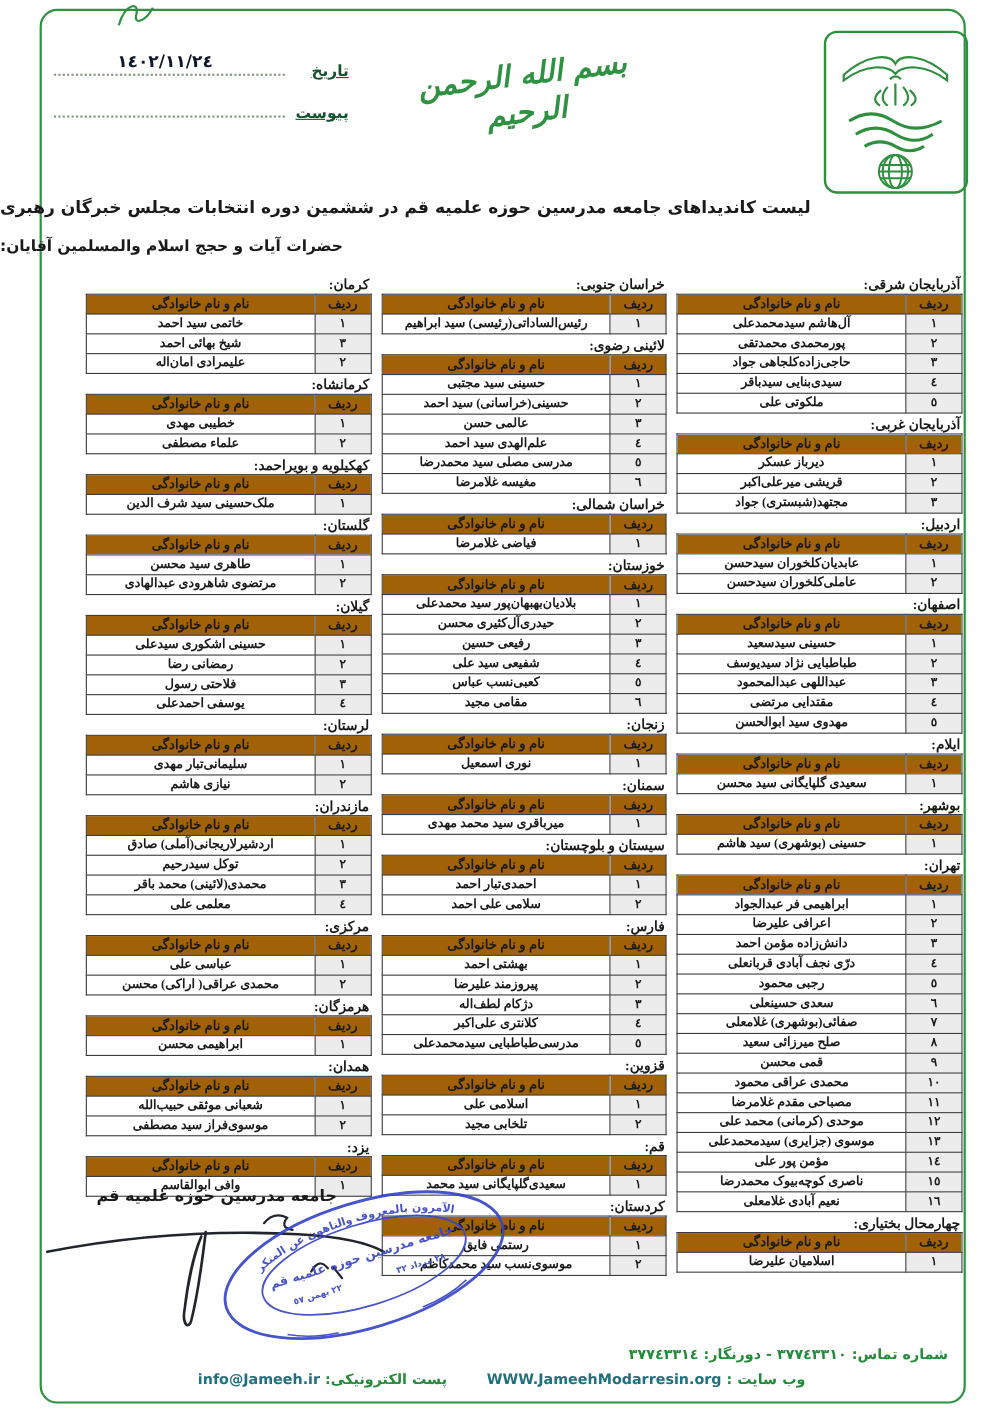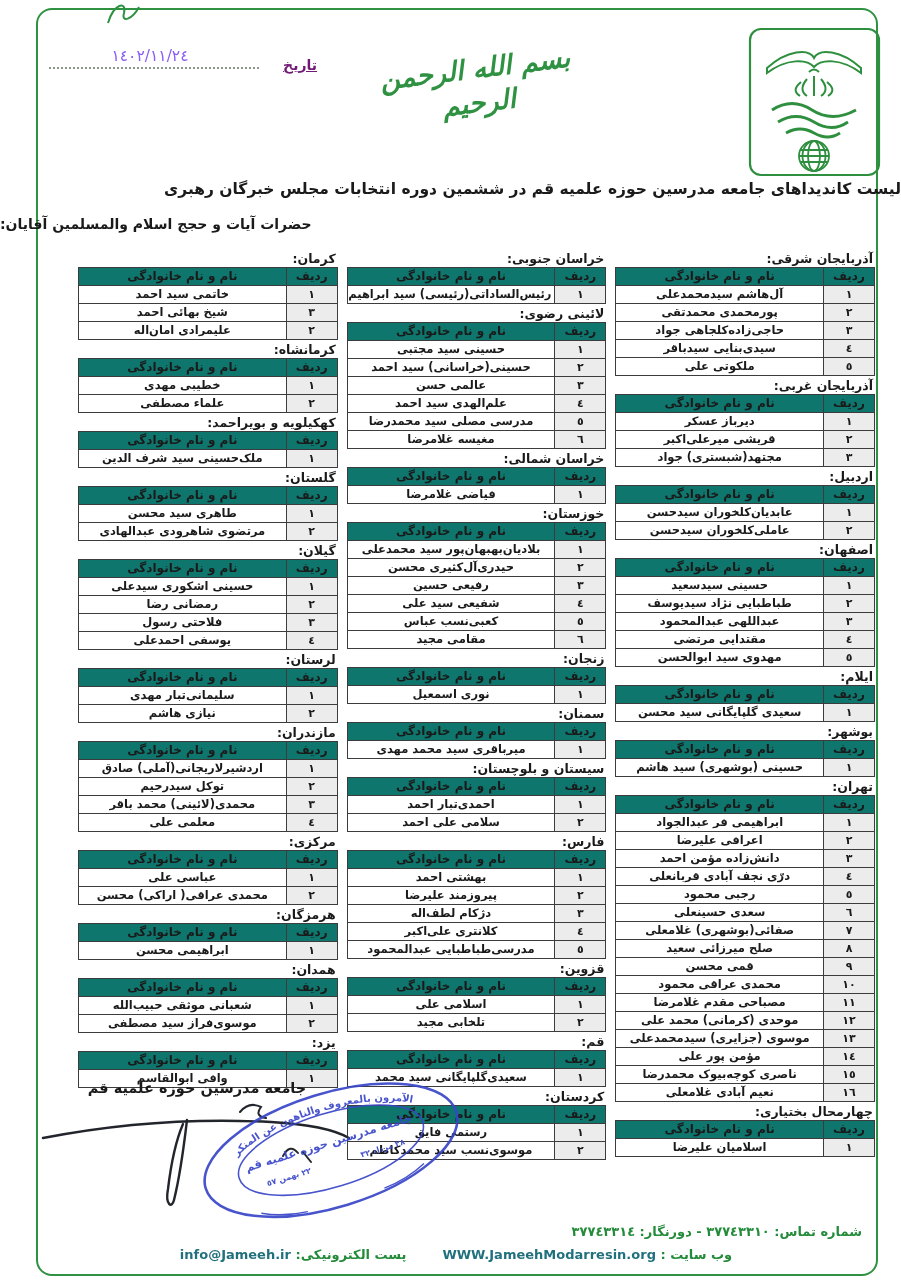--- a/index.html
+++ b/index.html
@@ -3,42 +3,42 @@
 <meta charset="utf-8">
 <style>
   html,body{margin:0;padding:0;background:#ffffff;}
   body{width:901px;height:1280px;position:relative;overflow:hidden;
        font-family:"DejaVu Sans",sans-serif;direction:rtl;color:#1a1a1a;}
   .frame{position:absolute;left:36px;top:8px;width:838px;height:1264px;
          border:2.5px solid #2f9242;border-radius:16px;pointer-events:none;}
   
   .hd{position:absolute;left:45px;top:40px;width:272px;font-size:13px;}
   .hrow{position:relative;height:38px;}
-  .hlabel{position:absolute;right:0;bottom:5px;color:#701a75;font-weight:bold;font-size:14px;text-decoration:underline;}
+  .hlabel{position:absolute;right:0;bottom:5px;color:#14532d;font-weight:bold;font-size:14px;text-decoration:underline;}
   .hdots{position:absolute;right:58px;left:4px;bottom:9px;border-bottom:2px dotted #8a9a8a;}
   .hval{position:absolute;right:62px;left:0;bottom:13px;text-align:center;
-        font-weight:normal;font-size:15.5px;color:#8b5cf6;letter-spacing:1px;}
+        font-weight:bold;font-size:15.5px;color:#0f172a;letter-spacing:1px;}
   .besm{position:absolute;left:352px;top:52px;width:250px;color:#2f9242;
         text-align:center;font-size:27px;font-weight:bold;font-style:italic;
         transform:rotate(-7deg);line-height:1.25;}
   .logo{position:absolute;left:747px;top:26px;}
   .penmark{position:absolute;left:103px;top:0px;}
   
-  .title{position:absolute;top:180px;left:0;width:100%;text-align:right;
+  .title{position:absolute;top:180px;left:0;width:100%;text-align:left;
          font-weight:bold;font-size:15.5px;}
   .subtitle{position:absolute;top:216px;left:0;width:100%;text-align:left;
             font-weight:bold;font-size:14px;}
   
   .tables{position:absolute;top:249px;left:78px;width:797px;display:flex;gap:9px;align-items:flex-start;}
-  .col{flex:1 1 0;min-width:0;}
+  .col{flex:1 1 0;min-width:0;font-family:Liberation Serif, serif;}
   .ptitle{font-weight:bold;font-size:12.5px;line-height:14px;margin:3px 2px 1px 0;white-space:nowrap;}
   table{width:100%;border-collapse:collapse;table-layout:fixed;margin-bottom:1px;}
   th,td{border:1px solid #3c3c3c;font-weight:bold;line-height:15px;
         padding:1px 3px;text-align:center;overflow:hidden;white-space:nowrap;}
-  th{background:#0f766e;font-size:12px;}
+  th{background:#a16207;font-size:12px;}
   td{font-size:11.5px;}
   .rh,.rc{width:44px;}
   .rc{background:#ececec;font-size:11px;}
   .nc{background:#ffffff;}
   
   .orgline{position:absolute;left:52px;top:1080px;width:290px;text-align:center;
            font-weight:bold;font-size:14.5px;}
   .sig{position:absolute;left:35px;top:1094px;}
   .stamp{position:absolute;left:192px;top:1086px;transform:rotate(-17deg);opacity:.92;}
   
@@ -55,20 +55,24 @@
 
 <svg class="penmark" width="42" height="26" viewBox="0 0 42 26">
   <path d="M5,23 C11,3 24,1 21,13 C18,23 29,20 36,7" fill="none" stroke="#2f9242" stroke-width="2"></path>
 </svg>
 
 <div class="hd">
   <div class="hrow">
     <span class="hval">١٤٠٢/١١/٢٤</span>
     <span class="hdots"></span>
     <span class="hlabel">تاریخ</span>
+  </div>
+  <div class="hrow">
+    <span class="hdots"></span>
+    <span class="hlabel">پیوست</span>
   </div>
 </div>
 
 <div class="besm">بسم الله الرحمن الرحیم</div>
 
 <svg class="logo" width="135" height="152" viewBox="0 0 135 152">
   <g fill="none" stroke="#2e8f3f" stroke-width="2.2">
     <rect x="3" y="3" width="129" height="146" rx="11"></rect>
     <path d="M20,42 C40,24 62,22 67,32 C72,22 94,24 114,42 L114,47 C94,32 74,33 67,41 C60,33 40,32 20,47 Z" stroke-width="2"></path>
     <g stroke-width="2">
@@ -461,21 +465,21 @@
           <tr>
             <td class="rc">٣</td>
             <td class="nc">دژکام لطف‌اله</td>
           </tr>
           <tr>
             <td class="rc">٤</td>
             <td class="nc">کلانتری علی‌اکبر</td>
           </tr>
           <tr>
             <td class="rc">٥</td>
-            <td class="nc">مدرسی‌طباطبایی عبدالمحمود</td>
+            <td class="nc">مدرسی‌طباطبایی سیدمحمدعلی</td>
           </tr>
         </tbody>
       </table>
       <div class="ptitle">قزوین:</div>
       <table>
         <tbody>
           <tr>
             <th class="rh">ردیف</th>
             <th class="nh">نام و نام خانوادگی</th>
           </tr>

